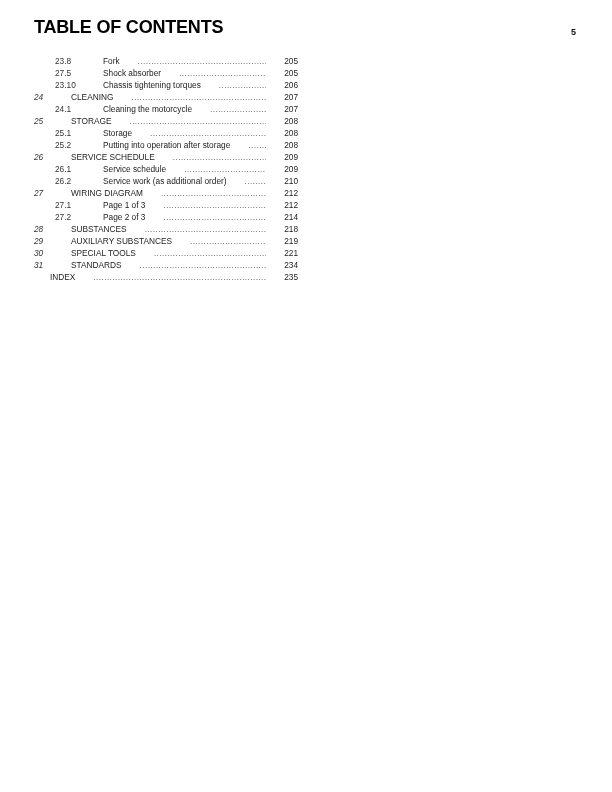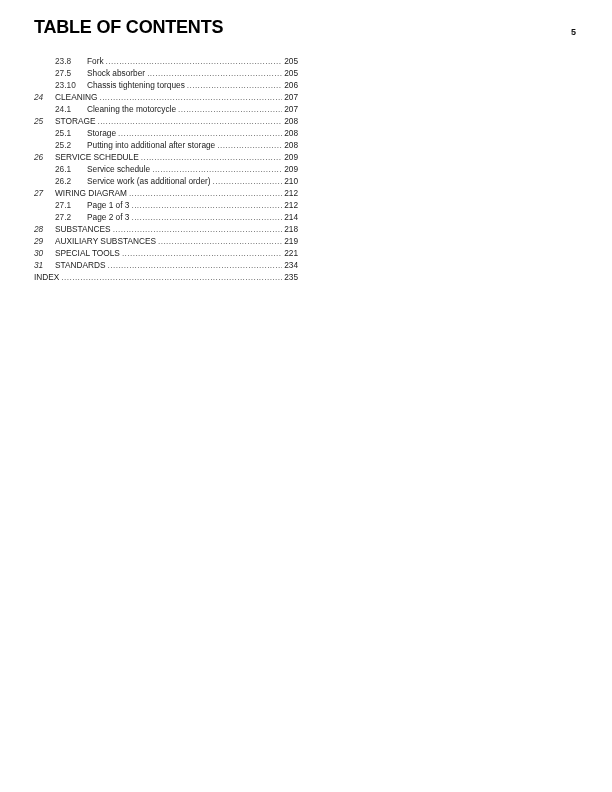--- a/index.html
+++ b/index.html
@@ -16,20 +16,21 @@
     position: absolute; left: 571px; top: 27px;
     font-size: 9px; font-weight: bold; color: #111;
   }
   .toc {
     position: absolute; left: 34px; top: 55px; width: 264px;
   }
   .row {
     position: relative; height: 12px; line-height: 12px;
     font-size: 8.3px; display: flex; align-items: baseline;
     white-space: nowrap;
+    gap: 16px;
   }
   .num { flex: 0 0 auto; color: #333; }
   .row.lvl1 .num { width: 21px; font-style: italic; }
   .row.lvl2 .num { width: 32px; margin-left: 21px; }
   .row.lvl0 .num { width: 0; }
   .label { flex: 0 0 auto; color: #222; }
   .dots {
     flex: 1 1 auto; overflow: hidden; color: #666; margin: 0 2px;
     letter-spacing: 0.4px;
   }
@@ -82,21 +83,21 @@
     <span class="pg">208</span>
   </div>
   <div class="row lvl2">
     <span class="num">25.1</span>
     <span class="label">Storage</span>
     <span class="dots"></span>
     <span class="pg">208</span>
   </div>
   <div class="row lvl2">
     <span class="num">25.2</span>
-    <span class="label">Putting into additional after storage</span>
+    <span class="label">Putting into operation after storage</span>
     <span class="dots"></span>
     <span class="pg">208</span>
   </div>
   <div class="row lvl1">
     <span class="num">26</span>
     <span class="label">SERVICE SCHEDULE</span>
     <span class="dots"></span>
     <span class="pg">209</span>
   </div>
   <div class="row lvl2">

